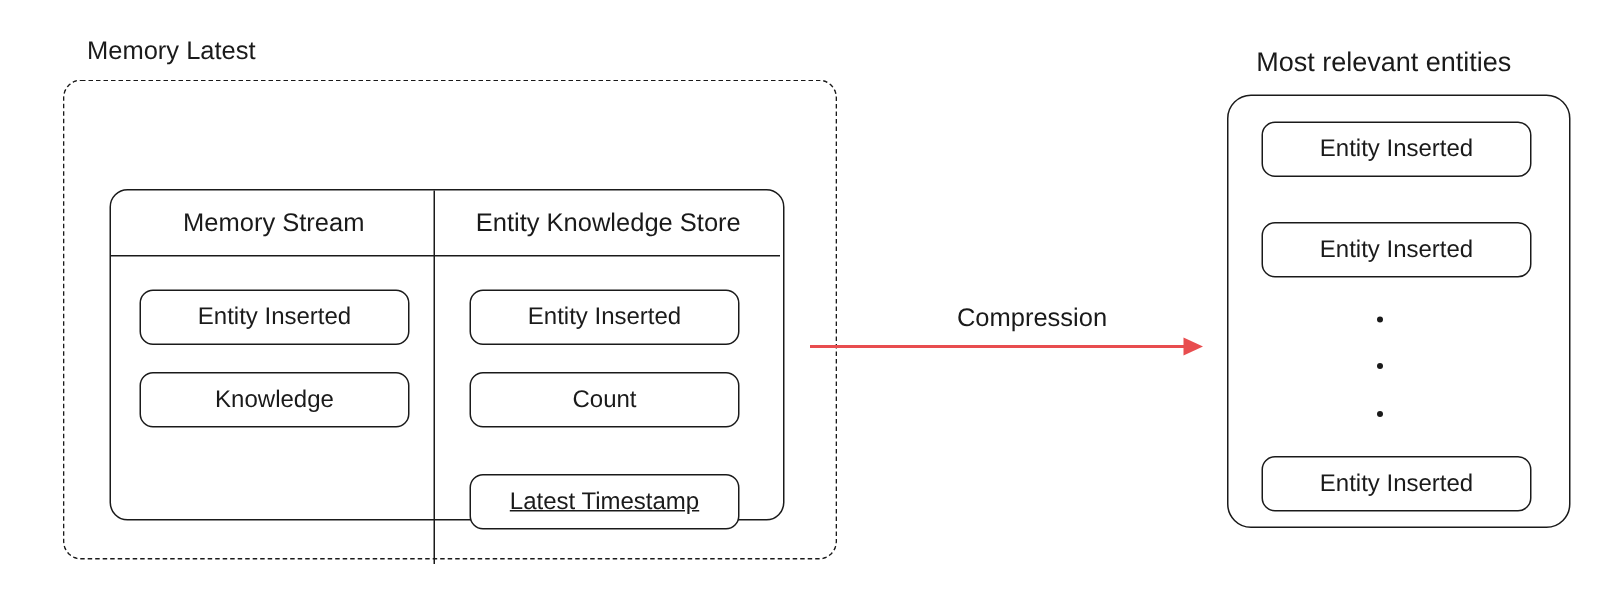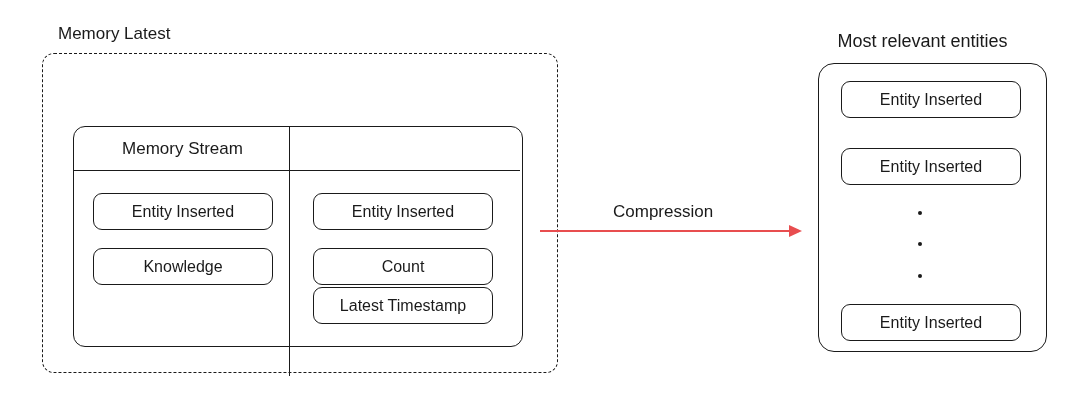--- a/index.html
+++ b/index.html
@@ -60,37 +60,38 @@
     border-radius:9px;
     box-sizing:border-box;
     background:#ffffff;
     display:flex; align-items:center; justify-content:center;
     font-size:16px; white-space:nowrap;
   }
   .p-ms-1 { left:19px;  top:66px;  }
   .p-ms-2 { left:19px;  top:121px; }
   .p-ek-1 { left:239px; top:66px;  }
   .p-ek-2 { left:239px; top:121px;text-align:center; }
-  .p-ek-3 { left:239px; top:160px; }
+  .p-ek-3 { left:239px; top:189px;text-decoration:underline; }
 
   
   .arrow-line {
     left:540px; top:230px;
     width:250px; height:2.4px;
     background:#e84d4f;
   }
   .arrow-head {
     left:789px; top:224.5px;
     width:0; height:0;
     border-left:13px solid #e84d4f;
     border-top:6.5px solid transparent;
     border-bottom:6.5px solid transparent;
   }
   .arrow-label {
     left:613px; top:203px; width:150px;
+    text-align:center;
     font-size:17px; line-height:18px;
     white-space:nowrap;
   }
 
   
   .output-label {
     left:808px; top:32px; width:229px;
     text-align:center;
     font-size:18px; line-height:18px;
     white-space:nowrap;
@@ -120,20 +121,21 @@
 <body>
 
 <div id="canvas">
 
   <div class="abs module-label">Memory Latest</div>
 
   <div class="abs module-dashed"></div>
 
   <div class="abs table-box">
     <div class="abs table-header hdr-left">Memory Stream</div>
+    <div class="abs table-header hdr-right">Entity Knowledge Store</div>
     <div class="abs table-rule"></div>
     <div class="abs table-divider"></div>
 
     <div class="abs pill p-ms-1">Entity Inserted</div>
     <div class="abs pill p-ms-2">Knowledge</div>
 
     <div class="abs pill p-ek-1">Entity Inserted</div>
     <div class="abs pill p-ek-2">Count</div>
     <div class="abs pill p-ek-3">Latest Timestamp</div>
   </div>

